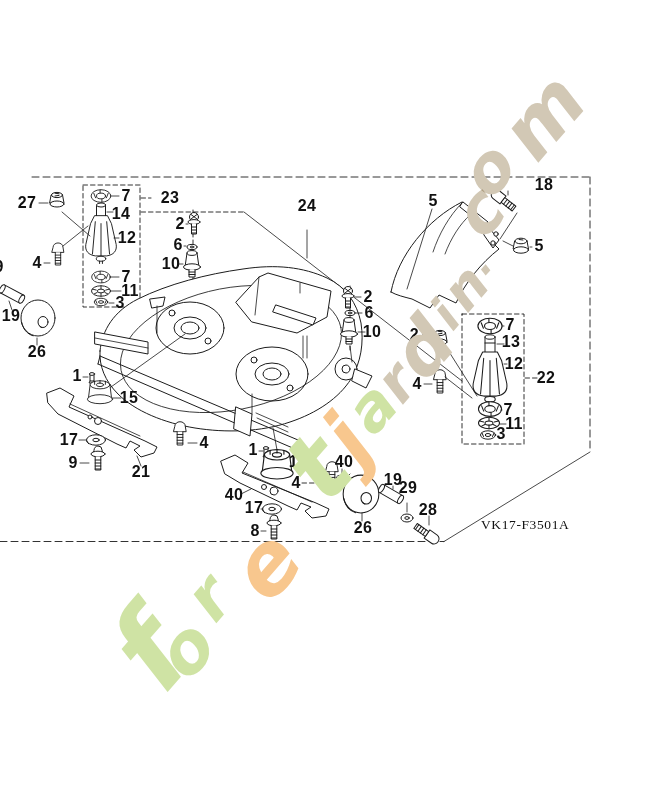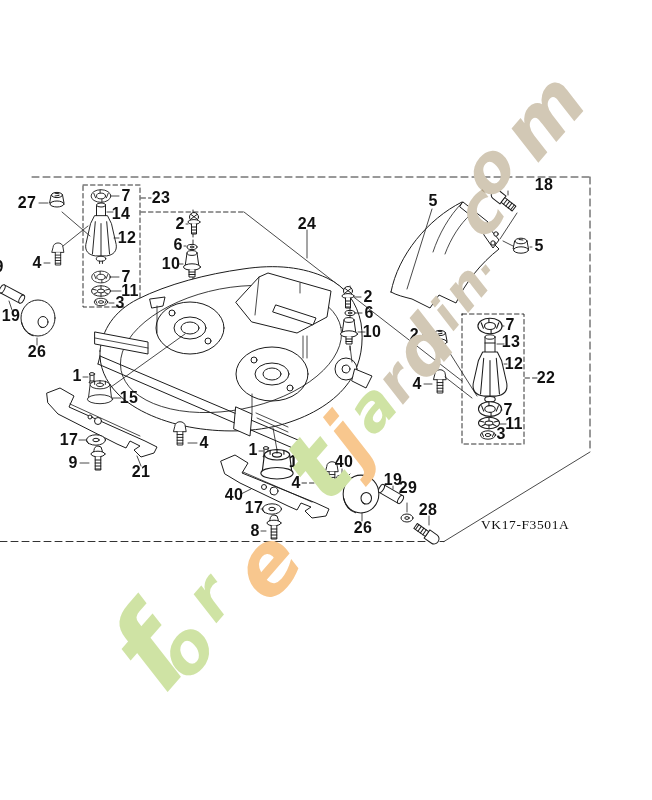--- a/index.html
+++ b/index.html
@@ -279,34 +279,34 @@
     <use href="#bolt18" transform="translate(427,534) rotate(215)"></use>
     <path class="thin" d="M259,451 H263 M241,494 L251,489 M261,509 H263 M261,531 H266 M362,521 V513 M393,486 V489 M407,503 V512 M429,516 L429,525"></path>
   </g>
 
   <rect x="289" y="433" width="19" height="46" class="hl" style="mix-blend-mode:multiply" fill="#e6ee71"></rect>
 </svg>
 
 <div id="labels-layer">
       <div class="lbl" style="left: 27px; top: 203px;">27</div>
       <div class="lbl" style="left: 126px; top: 196px;">7</div>
-      <div class="lbl" style="left: 161px; top: 198px;">23</div>
+      <div class="lbl" style="left: 170px; top: 198px;">23</div>
       <div class="lbl" style="left: 121px; top: 214px;">14</div>
       <div class="lbl" style="left: 127px; top: 238px;">12</div>
       <div class="lbl" style="left: 180px; top: 224px;">2</div>
       <div class="lbl" style="left: 178px; top: 245px;">6</div>
       <div class="lbl" style="left: 171px; top: 264px;">10</div>
       <div class="lbl" style="left: 37px; top: 263px;">4</div>
       <div class="lbl" style="left: -1px; top: 267px;">9</div>
       <div class="lbl" style="left: 11px; top: 316px;">19</div>
       <div class="lbl" style="left: 37px; top: 352px;">26</div>
       <div class="lbl" style="left: 126px; top: 277px;">7</div>
       <div class="lbl" style="left: 130px; top: 291px;">11</div>
       <div class="lbl" style="left: 120px; top: 303px;">3</div>
-      <div class="lbl" style="left: 307px; top: 224px;">24</div>
+      <div class="lbl" style="left: 307px; top: 206px;">24</div>
       <div class="lbl" style="left: 433px; top: 201px;">5</div>
       <div class="lbl" style="left: 508px; top: 185px; margin-left: 36px;">18</div>
       <div class="lbl" style="left: 539px; top: 246px;">5</div>
       <div class="lbl" style="left: 368px; top: 297px;">2</div>
       <div class="lbl" style="left: 369px; top: 313px;">6</div>
       <div class="lbl" style="left: 372px; top: 332px;">10</div>
       <div class="lbl" style="left: 419px; top: 335px;">27</div>
       <div class="lbl" style="left: 417px; top: 384px;">4</div>
       <div class="lbl" style="left: 510px; top: 325px;">7</div>
       <div class="lbl" style="left: 511px; top: 342px;">13</div>

